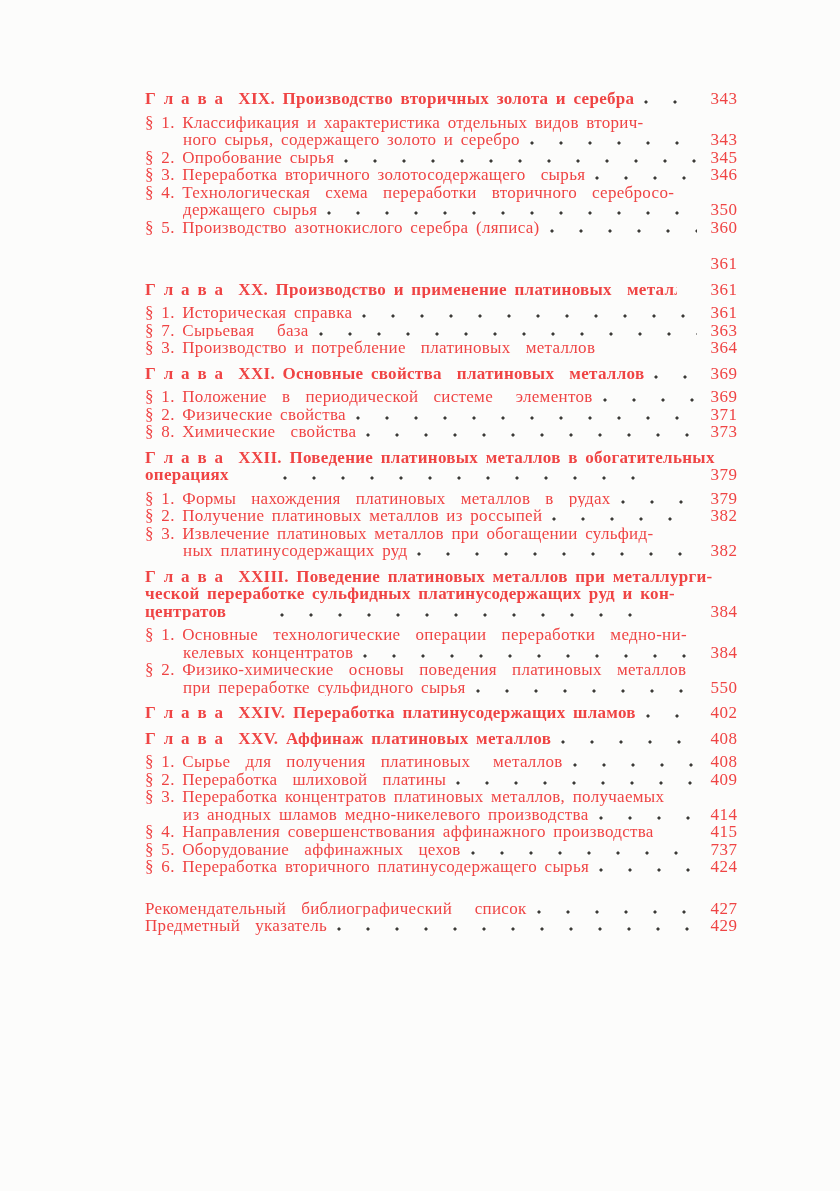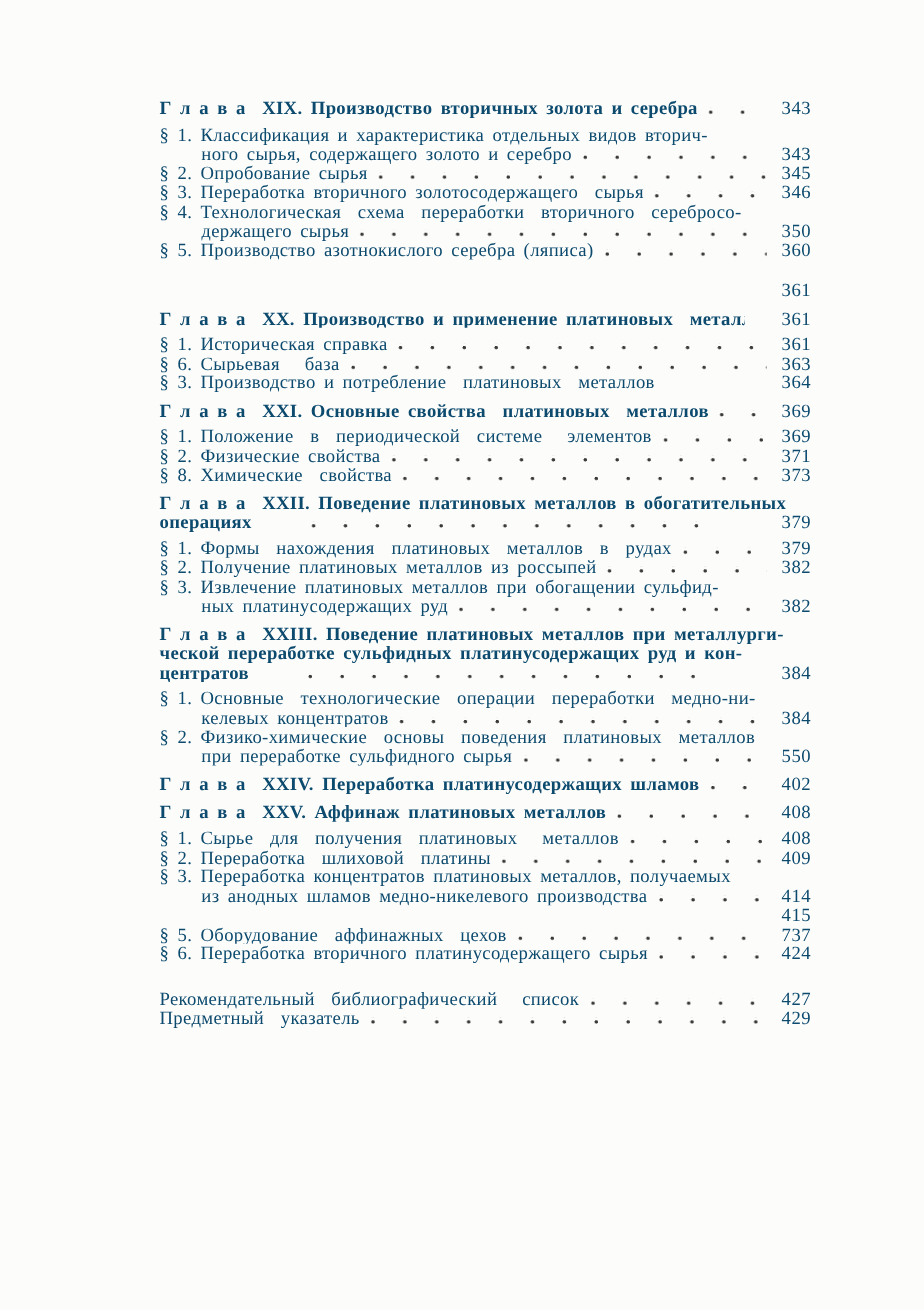--- a/index.html
+++ b/index.html
@@ -5,21 +5,21 @@
   html, body { margin: 0; padding: 0; }
   body {
     width: 840px; height: 1191px;
     background: #f4f4f2;
     font-family: "Liberation Serif", "DejaVu Serif", serif;
   }
   .page {
     position: relative;
     width: 840px; height: 1191px;
     background: #fcfcfb;
-    color: #0c4a6e;
+    color: #ef4444;
     overflow: hidden;
   }
   .toc {
     position: absolute;
     left: 145px; top: 82px;
     width: 598px;
   }
   .entry { font-size: 17px; line-height: 17.5px; }
   .entry .ln { white-space: pre; letter-spacing: 0.3px; word-spacing: 3px; }
   .entry .lastln {
@@ -118,21 +118,21 @@
       </div>
       <div class="entry e-section">
         <div class=" lastln">
           <span class="t">§ 1. Историческая справка</span>
           <span class="leader"></span>
           <span class="pg">361</span>
         </div>
       </div>
       <div class="entry e-section">
         <div class=" lastln">
-          <span class="t">§ 6. Сырьевая   база</span>
+          <span class="t">§ 7. Сырьевая   база</span>
           <span class="leader"></span>
           <span class="pg">363</span>
         </div>
       </div>
       <div class="entry e-section">
         <div class=" lastln">
           <span class="t">§ 3. Производство и потребление  платиновых  металлов</span>
           <span class="leader nodots"></span>
           <span class="pg">364</span>
         </div>
@@ -251,20 +251,21 @@
       <div class="entry e-section">
         <div class="ln">§ 3. Переработка концентратов платиновых металлов, получаемых</div>
         <div class="cont-section lastln">
           <span class="t">из анодных шламов медно-никелевого производства</span>
           <span class="leader"></span>
           <span class="pg">414</span>
         </div>
       </div>
       <div class="entry e-section">
         <div class=" lastln">
+          <span class="t">§ 4. Направления совершенствования аффинажного производства</span>
           <span class="leader nodots"></span>
           <span class="pg">415</span>
         </div>
       </div>
       <div class="entry e-section">
         <div class=" lastln">
           <span class="t">§ 5. Оборудование  аффинажных  цехов</span>
           <span class="leader"></span>
           <span class="pg">737</span>
         </div>

